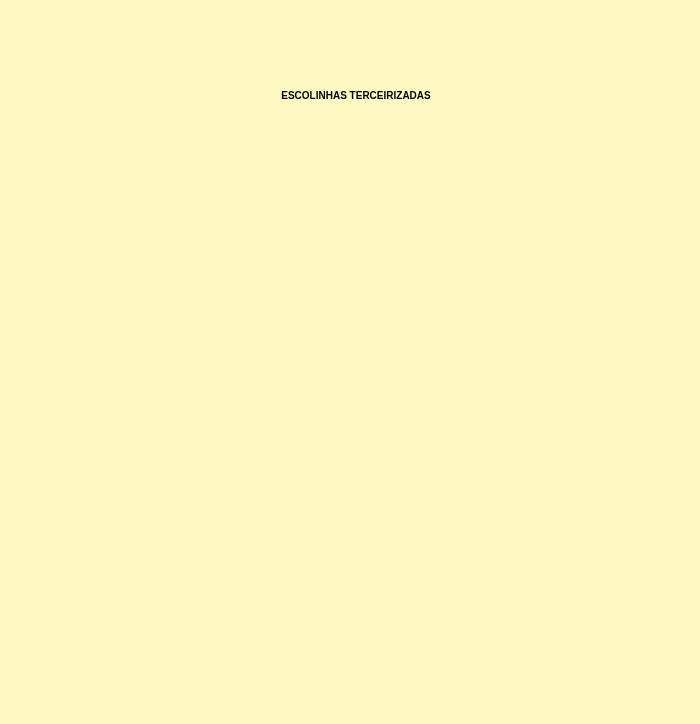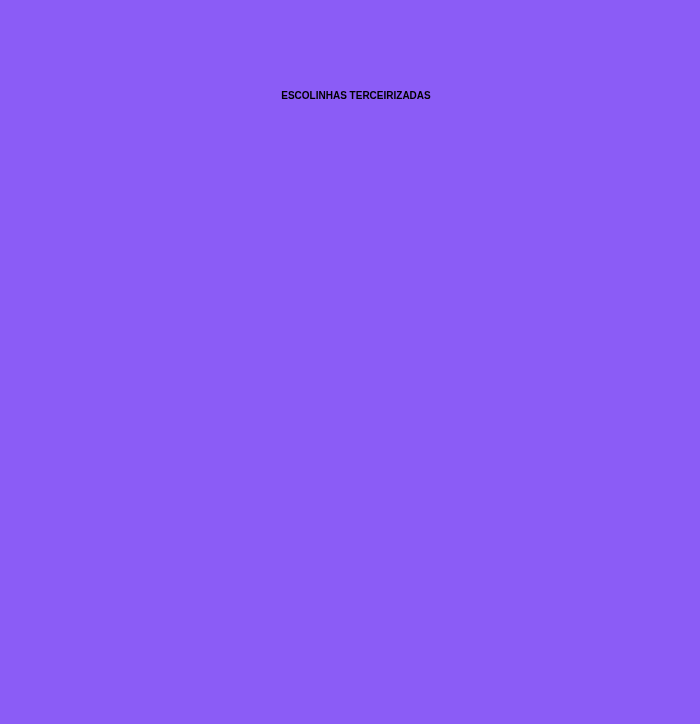--- a/index.html
+++ b/index.html
@@ -1,17 +1,17 @@
 <!DOCTYPE html>
 <html><head>
 <meta charset="utf-8">
 <style>
   html,body{margin:0;padding:0;background:#fff;}
   body{width:700px;height:724px;font-family:"Liberation Sans",sans-serif;color:#000;}
-  .sheet{position:absolute;top:0;left:0;width:700px;height:724px;overflow:hidden;background:#8b5cf6;}
+  .sheet{position:absolute;top:0;left:0;width:700px;height:724px;overflow:hidden;background:#fef9c3;}
   .title{position:absolute;top:90px;left:0;width:712px;height:14px;text-align:center;
          font-size:10px;font-weight:bold;letter-spacing:0;}
   table.sched{position:absolute;top:104px;left:0;width:706px;border-collapse:collapse;table-layout:fixed;}
 </style>
 </head>
 <body>
 
 <div class="sheet">
   <div class="title">ESCOLINHAS TERCEIRIZADAS</div>
   <table class="sched">

